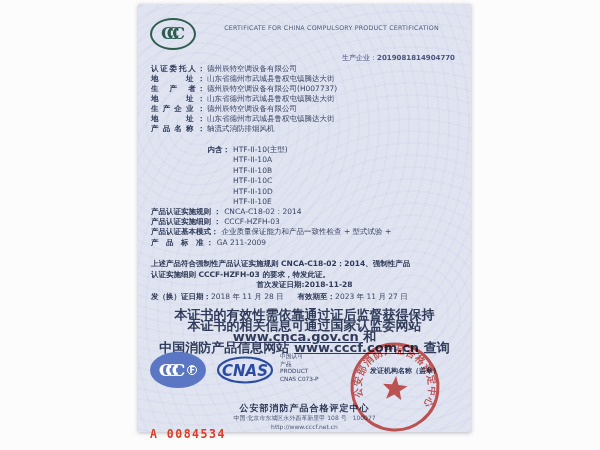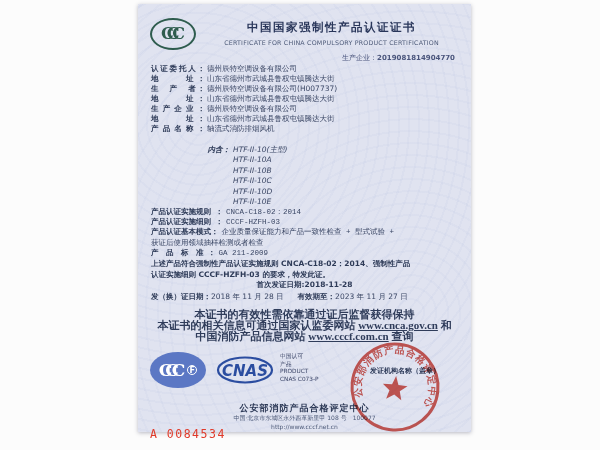--- a/index.html
+++ b/index.html
@@ -31,31 +31,31 @@
   }
   .title-block{position:absolute;left:60px;right:6px;top:16px;text-align:center;}
   .title{font-size:11.5px;font-weight:bold;letter-spacing:1.5px;color:#29365a;}
   .subtitle{margin-top:4px;font-size:6.3px;letter-spacing:.2px;color:var(--soft);}
   .certno{position:absolute;right:16px;top:49px;font-size:7px;color:#4a557c;}
   .certno b{font-weight:bold;}
   
   .fields{position:absolute;left:13px;top:60px;right:8px;font-size:7.5px;line-height:10.05px;white-space:nowrap;}
   .frow .lbl{display:inline-block;width:54px;font-weight:bold;color:var(--label);
     text-align:justify;text-align-last:justify;margin-right:2px;}
-  .models{position:absolute;left:13px;top:141px;right:8px;font-size:7.5px;line-height:10.4px;white-space:nowrap;font-style:italic;}
+  .models{position:absolute;left:13px;top:141px;right:8px;font-size:7.5px;line-height:10.4px;white-space:nowrap;}
   .mrow .mlbl{display:inline-block;width:79px;text-align:right;font-weight:bold;color:var(--label);margin-right:3px;}
-  .rules{position:absolute;left:13px;top:203px;right:6px;font-size:7.5px;line-height:10.2px;white-space:nowrap;font-family:Liberation Mono, monospace;}
+  .rules{position:absolute;left:13px;top:203px;right:6px;font-size:7.5px;line-height:10.2px;white-space:nowrap;}
   .rules .lbl{font-weight:bold;color:var(--label);margin-right:3px;}
   .statement{position:absolute;left:13px;top:255px;right:8px;font-size:7.5px;line-height:10.5px;font-weight:bold;color:var(--label);}
   .firstissue{position:absolute;left:0;right:0;top:276px;text-align:center;font-size:7.5px;font-weight:bold;color:var(--label);}
   .dateline{position:absolute;left:13px;top:288px;right:6px;font-size:7.5px;white-space:nowrap;}
   .dateline .lbl{font-weight:bold;color:var(--label);}
   .dateline .gap{display:inline-block;width:14px;}
   
-  .notice{position:absolute;left:0;right:0;top:305px;text-align:center;font-size:11px;line-height:11px;font-weight:bold;color:#2f3c5a;font-family:Liberation Serif, serif;}
+  .notice{position:absolute;left:0;right:0;top:305px;text-align:center;font-size:13px;line-height:11px;font-weight:bold;color:#2f3c5a;}
   .notice .lnk{text-decoration:underline;}
   
   .cccf{position:absolute;left:12px;top:348px;width:56px;height:36px;background:var(--blue);
     border-radius:50%;display:flex;align-items:center;justify-content:center;color:#fff;}
   .cccf .c3{font-family:"DejaVu Serif",serif;font-weight:bold;font-size:17px;letter-spacing:-7px;line-height:1;}
   .cccf .f{font-size:8px;font-weight:bold;margin-left:9px;border:1px solid #fff;border-radius:50%;
     width:10px;height:10px;display:flex;align-items:center;justify-content:center;}
   .cnas-svg{position:absolute;left:78px;top:351px;}
   .cnas-text{position:absolute;left:142px;top:349px;font-size:5.8px;line-height:7.6px;color:#3c4668;}
   .seal-hint{position:absolute;left:232px;top:362px;font-size:7px;font-weight:bold;color:#2f3c5a;z-index:2;}
@@ -63,35 +63,34 @@
     transform:rotate(6deg);pointer-events:none;mix-blend-mode:multiply;}
   .stamp .sline{stroke:var(--red);fill:none;stroke-width:3;}
   .stamp .sstar{fill:var(--red);}
   .stamp text{fill:var(--red);font-size:9.5px;font-weight:bold;letter-spacing:1px;}
   .issuer{position:absolute;left:0;right:0;top:398px;text-align:center;font-size:9px;font-weight:bold;letter-spacing:1px;color:#2c3956;}
   .addr{position:absolute;left:0;right:0;top:410px;text-align:center;font-size:6px;color:var(--soft);}
   .addr .pc{margin-left:6px;}
   .site{position:absolute;left:0;right:0;top:418.5px;text-align:center;font-size:6px;color:var(--soft);}
   
   .serial{position:absolute;left:150px;top:427px;font-family:"DejaVu Sans Mono",monospace;
-    font-size:11.5px;font-weight:normal;letter-spacing:1.5px;color:var(--serial);}
+    font-size:11.5px;font-weight:bold;letter-spacing:1.5px;color:var(--serial);}
   .cnas-glyph text{fill:var(--cnas);font-weight:bold;font-style:italic;font-size:15px;}
   .cnas-glyph ellipse{stroke:var(--cnas);fill:none;stroke-width:2.2;}
 </style>
 </head>
 <body>
 
 <div class="paper">
 
   <div class="ccc-top">
     <span>CCC</span>
   </div>
 
   <div class="title-block">
-    <div class="title">中国国家强制性产品认证证书</div>
     <div class="subtitle">CERTIFICATE FOR CHINA COMPULSORY PRODUCT CERTIFICATION</div>
   </div>
 
   <div class="certno"><span>生产企业：</span><b>2019081814904770</b></div>
 
   <div class="fields">
     <div class="frow"><span class="lbl">认证委托人：</span><span>德州辰特空调设备有限公司</span></div>
     <div class="frow"><span class="lbl">地　　址：</span><span>山东省德州市武城县鲁权屯镇腾达大街</span></div>
     <div class="frow"><span class="lbl">生　产　者：</span><span>德州辰特空调设备有限公司(H007737)</span></div>
     <div class="frow"><span class="lbl">地　　址：</span><span>山东省德州市武城县鲁权屯镇腾达大街</span></div>
@@ -106,21 +105,20 @@
     <div class="mrow"><span class="mlbl"></span><span>HTF-II-10B</span></div>
     <div class="mrow"><span class="mlbl"></span><span>HTF-II-10C</span></div>
     <div class="mrow"><span class="mlbl"></span><span>HTF-II-10D</span></div>
     <div class="mrow"><span class="mlbl"></span><span>HTF-II-10E</span></div>
   </div>
 
   <div class="rules">
     <div><span class="lbl">产品认证实施规则 ：</span><span>CNCA-C18-02：2014</span></div>
     <div><span class="lbl">产品认证实施细则 ：</span><span>CCCF-HZFH-03</span></div>
     <div><span class="lbl">产品认证基本模式：</span><span>企业质量保证能力和产品一致性检查 + 型式试验 +</span></div>
-    <div><span>获证后使用领域抽样检测或者检查</span></div>
     <div><span class="lbl">产　品　标　准 ：</span><span>GA 211-2009</span></div>
   </div>
 
   <div class="statement">
     <div>上述产品符合强制性产品认证实施规则 CNCA-C18-02：2014、强制性产品</div>
     <div>认证实施细则 CCCF-HZFH-03 的要求，特发此证。</div>
   </div>
 
   <div class="firstissue">首次发证日期:2018-11-28</div>
 

